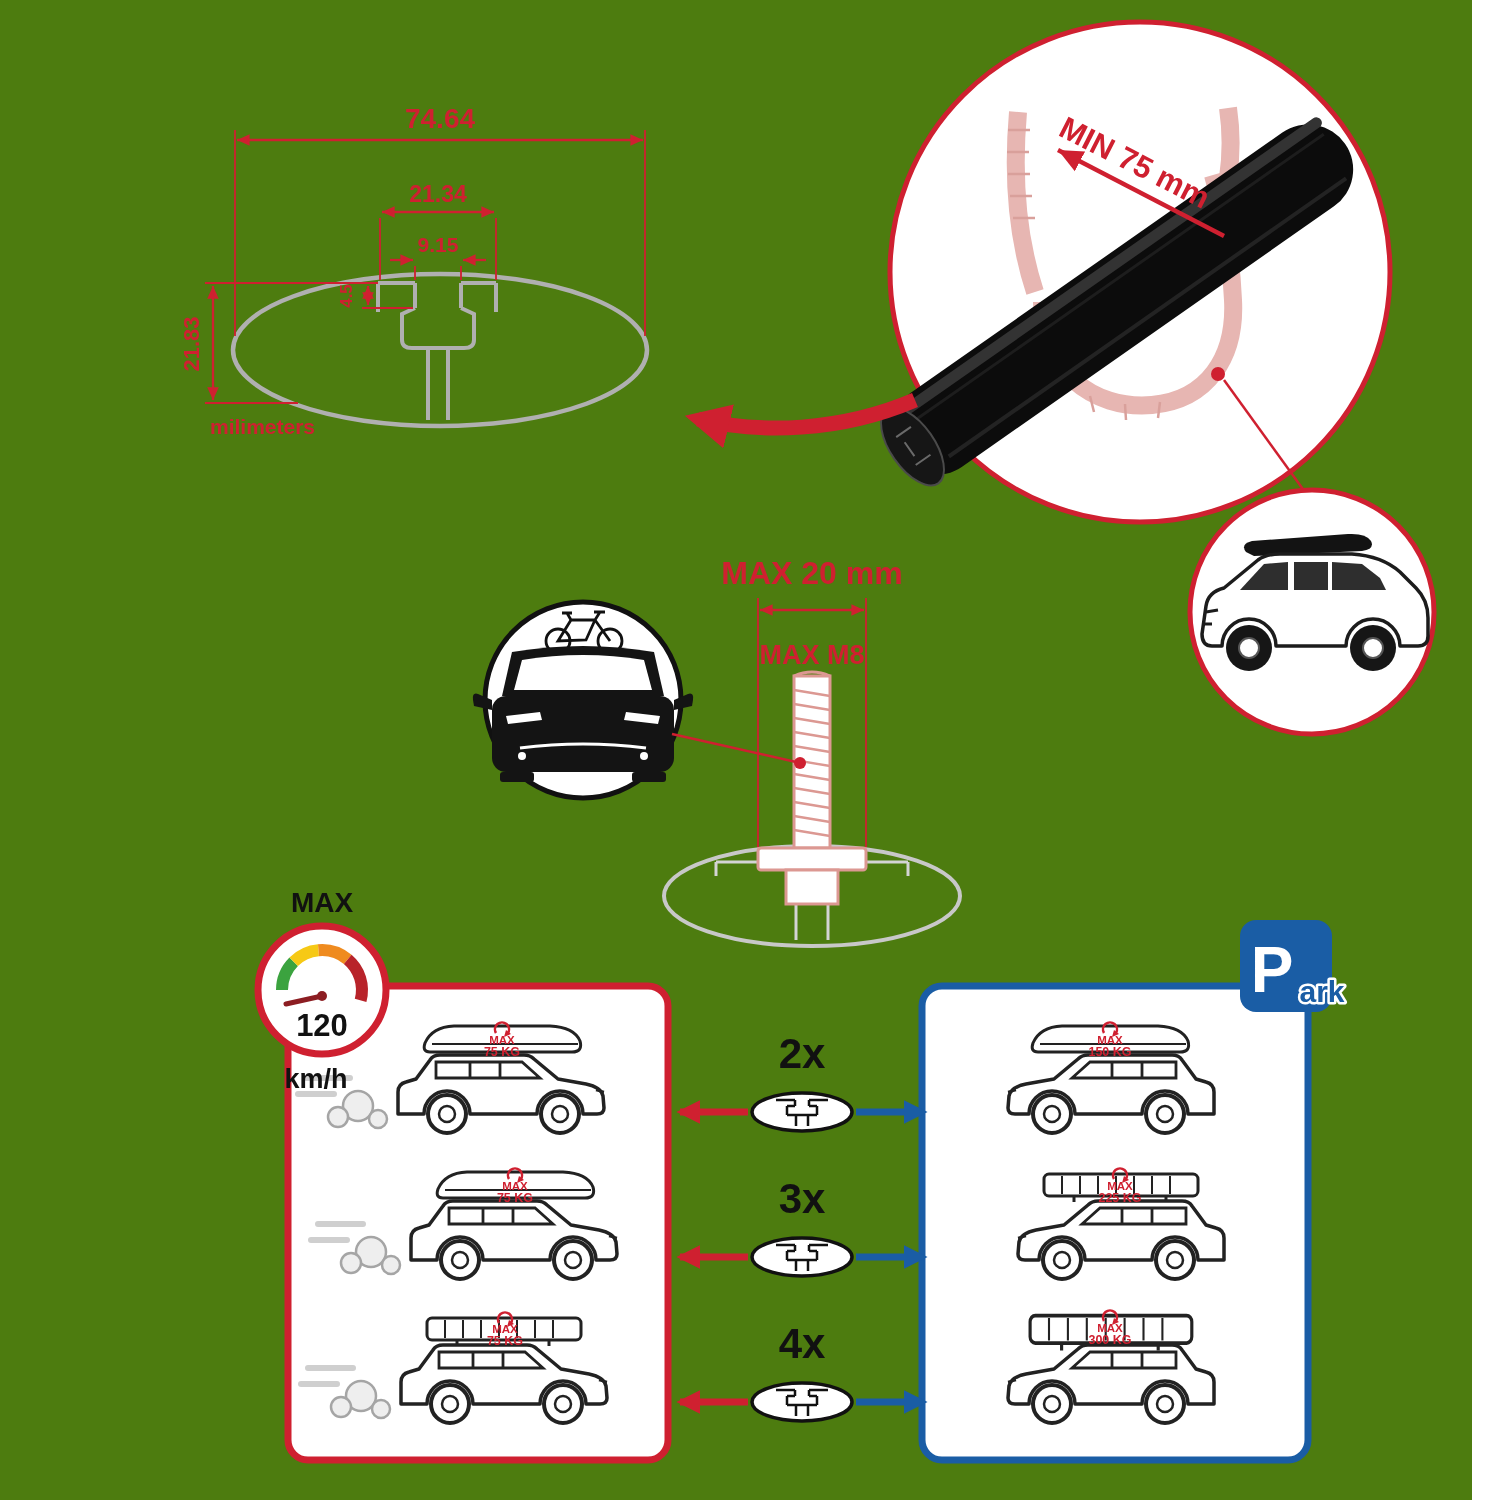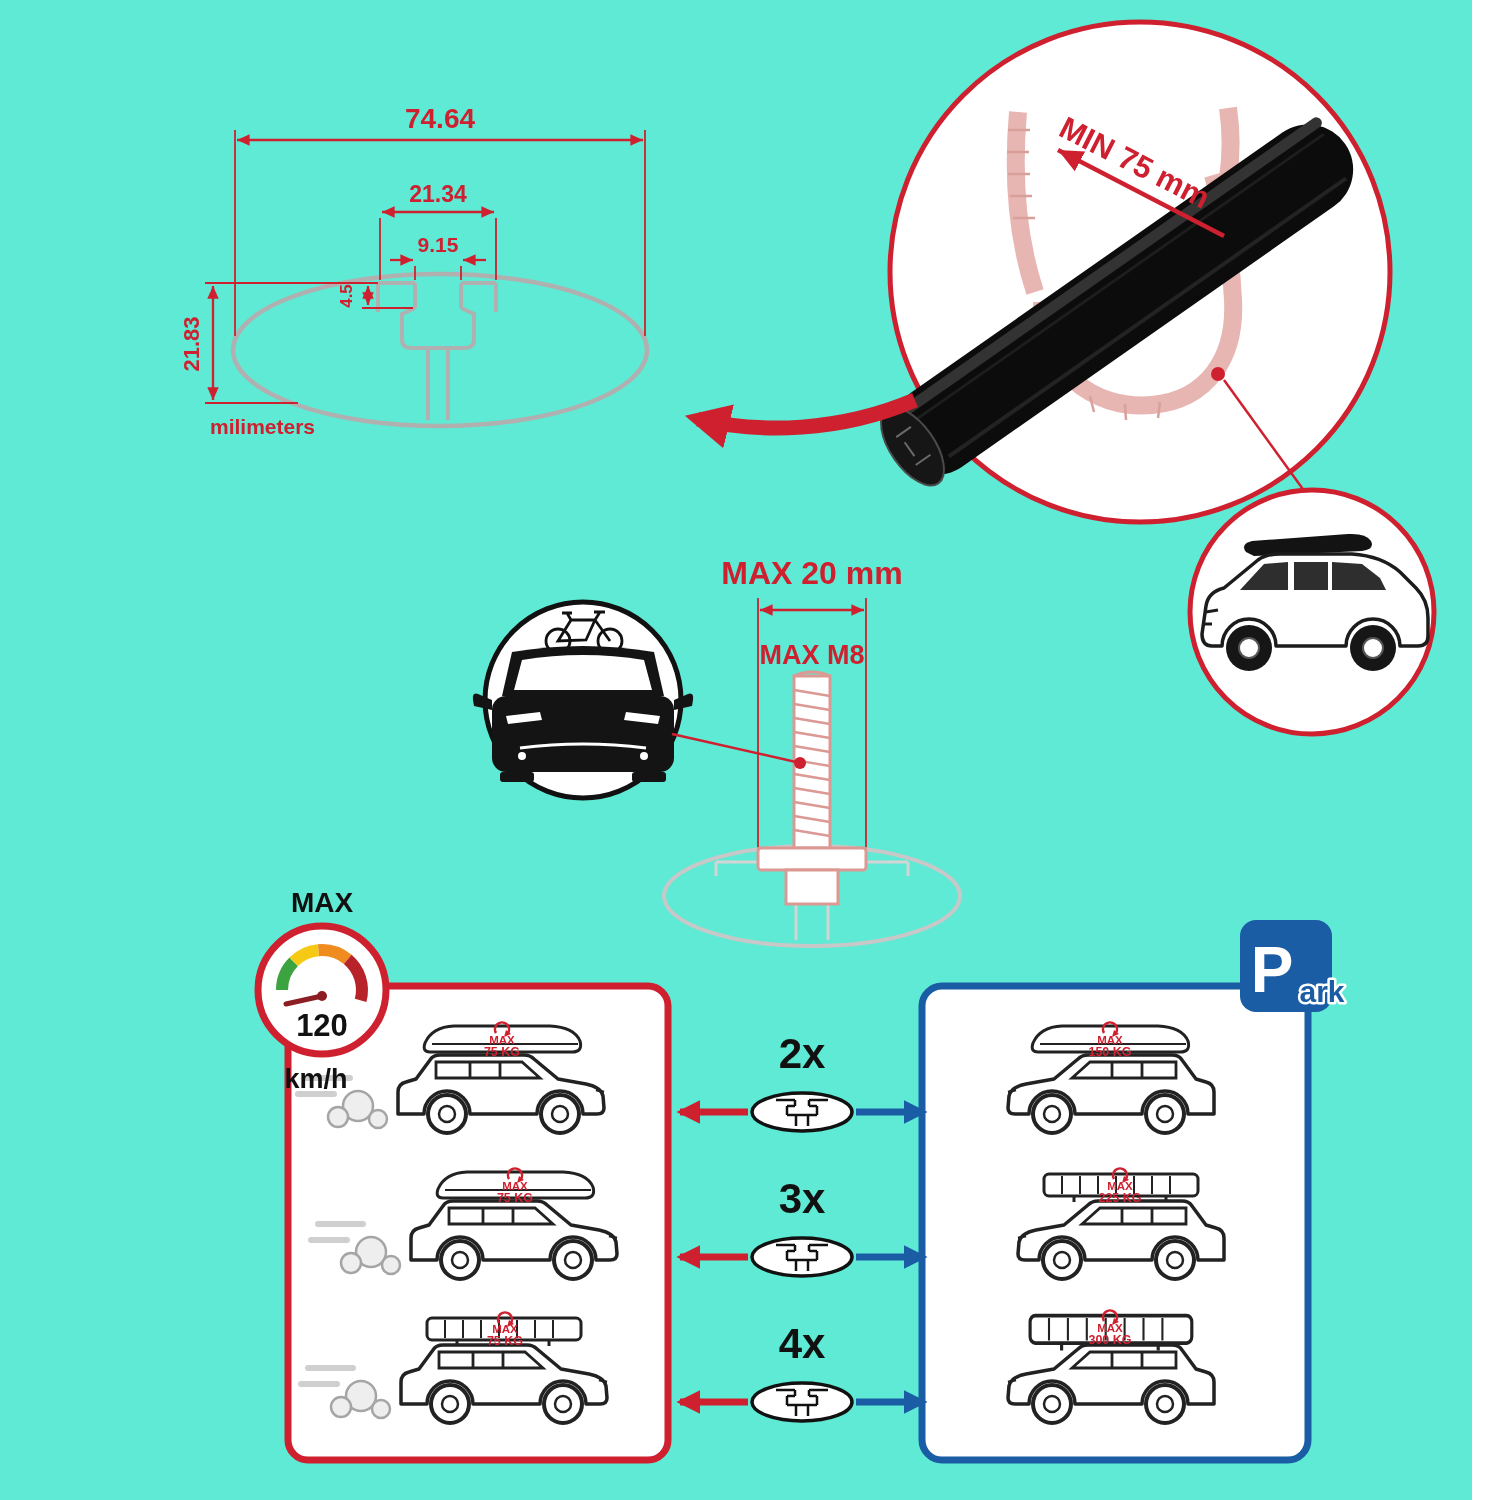--- a/index.html
+++ b/index.html
@@ -1,16 +1,16 @@
 <!DOCTYPE html>
 <html><head>
 <meta charset="utf-8">
 <style>
   html,body{margin:0;padding:0;background:#fff;}
-  .stage{position:relative;width:1472px;height:1500px;background:#5eead4;overflow:hidden;
+  .stage{position:relative;width:1472px;height:1500px;background:#4d7c0f;overflow:hidden;
          font-family:"Liberation Sans",sans-serif;}
   svg{display:block;}
   svg text{font-family:"Liberation Sans",sans-serif;}
   .dim-red{fill:#cf2030;font-weight:700;}
   .black-b{fill:#111;font-weight:700;}
   .tag{fill:#cf2030;font-weight:700;}
 </style>
 </head>
 <body>
 

